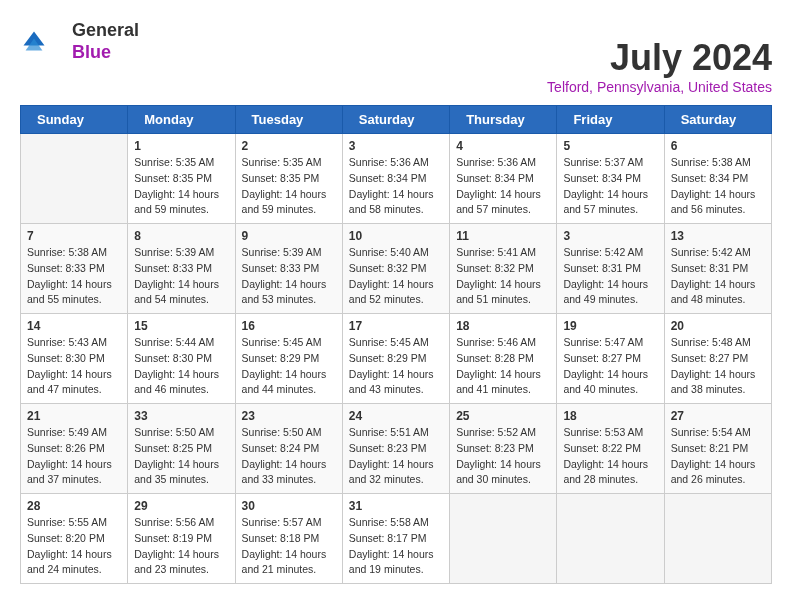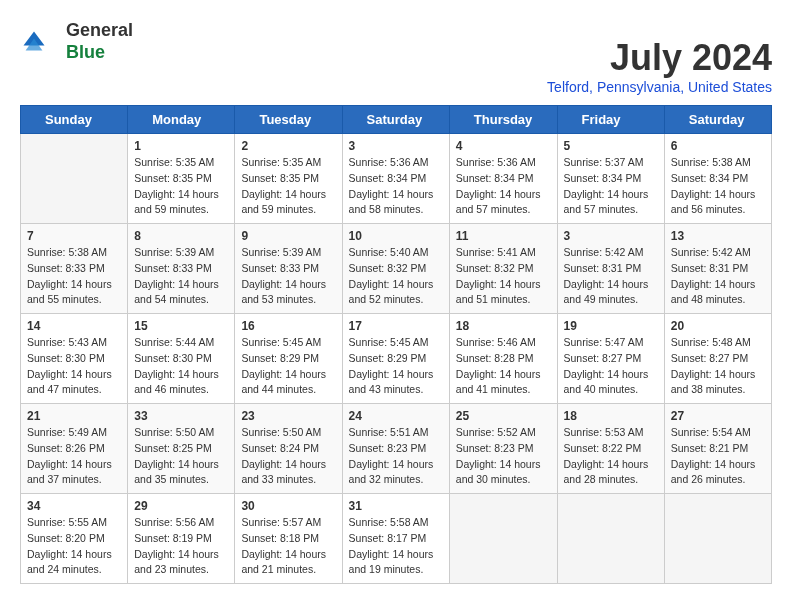--- a/index.html
+++ b/index.html
@@ -12,21 +12,21 @@
     }
     .header {
       display: flex;
       justify-content: space-between;
       align-items: flex-start;
       margin-bottom: 10px;
     }
     .logo {
       display: flex;
       align-items: center;
-      gap: 14px;
+      gap: 20px;
       justify-content: space-between;
     }
     .logo-text {
       display: flex;
       flex-direction: column;
       line-height: 1.2;
     }
     .logo-icon {
       width: 28px;
       height: 28px;
@@ -36,32 +36,32 @@
       text-align: right;
       margin-top: 17px;
     }
     .month-year {
       font-size: 36px;
       font-weight: bold;
       color: #333;
     }
     .location {
       font-size: 14px;
-      color: #1d4ed8;
+      color: #a21caf;
     }
     .calendar {
       width: 100%;
       border-collapse: collapse;
       border: 1px solid #ccc;
     }
     .calendar th {
       background-color: #2a6bbd;
       color: white;
       text-align: left;
-      padding: 6px 24px;
+      padding: 6px 16px;
       font-size: 13px;
       border: 1px solid #1a5aaa;
     }
     .calendar td {
       vertical-align: top;
       border: 1px solid #ccc;
       padding: 5px 6px;
       width: 107px;
       min-height: 80px;
       font-size: 10.5px;
@@ -91,21 +91,21 @@
 <body>
 
 <div class="header">
   <div class="logo">
     <svg class="logo-icon" viewBox="0 0 40 40">
       <polygon points="20,5 35,25 5,25" fill="#1a6bbf"></polygon>
       <polygon points="20,15 32,32 8,32" fill="#2a8ad4" opacity="0.7"></polygon>
     </svg>
     <div class="logo-text">
       <span style="font-size:18px;font-weight:bold;color:#333;">General</span>
-      <span style="font-size:18px;font-weight:bold;color:#15803d;">Blue</span>
+      <span style="font-size:18px;font-weight:bold;color:#a21caf;">Blue</span>
     </div>
   </div>
   <div class="title-section">
     <div class="month-year">July 2024</div>
     <div class="location">Telford, Pennsylvania, United States</div>
   </div>
 </div>
 
 <table class="calendar">
   <thead>
@@ -232,21 +232,21 @@
           <span class="day-num">18</span>
           <div class="day-info">Sunrise: 5:53 AM<br>Sunset: 8:22 PM<br>Daylight: 14 hours<br>and 28 minutes.</div>
         </td>
         <td>
           <span class="day-num">27</span>
           <div class="day-info">Sunrise: 5:54 AM<br>Sunset: 8:21 PM<br>Daylight: 14 hours<br>and 26 minutes.</div>
         </td>
       </tr>
       <tr>
         <td>
-          <span class="day-num">34</span>
+          <span class="day-num">28</span>
           <div class="day-info">Sunrise: 5:55 AM<br>Sunset: 8:20 PM<br>Daylight: 14 hours<br>and 24 minutes.</div>
         </td>
         <td>
           <span class="day-num">29</span>
           <div class="day-info">Sunrise: 5:56 AM<br>Sunset: 8:19 PM<br>Daylight: 14 hours<br>and 23 minutes.</div>
         </td>
         <td>
           <span class="day-num">30</span>
           <div class="day-info">Sunrise: 5:57 AM<br>Sunset: 8:18 PM<br>Daylight: 14 hours<br>and 21 minutes.</div>
         </td>

